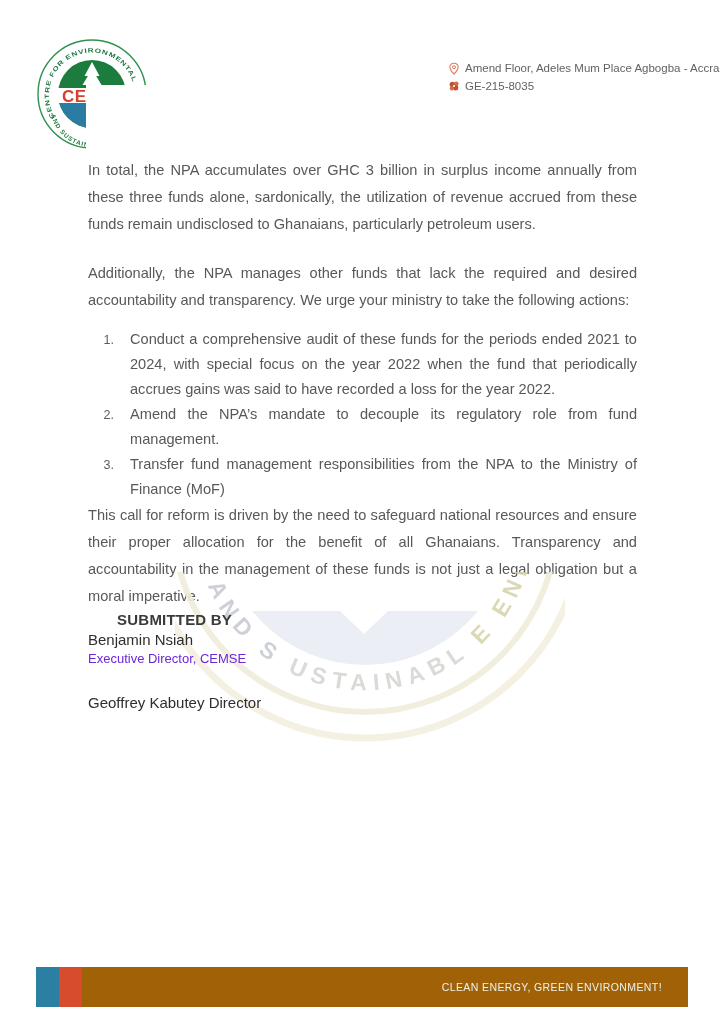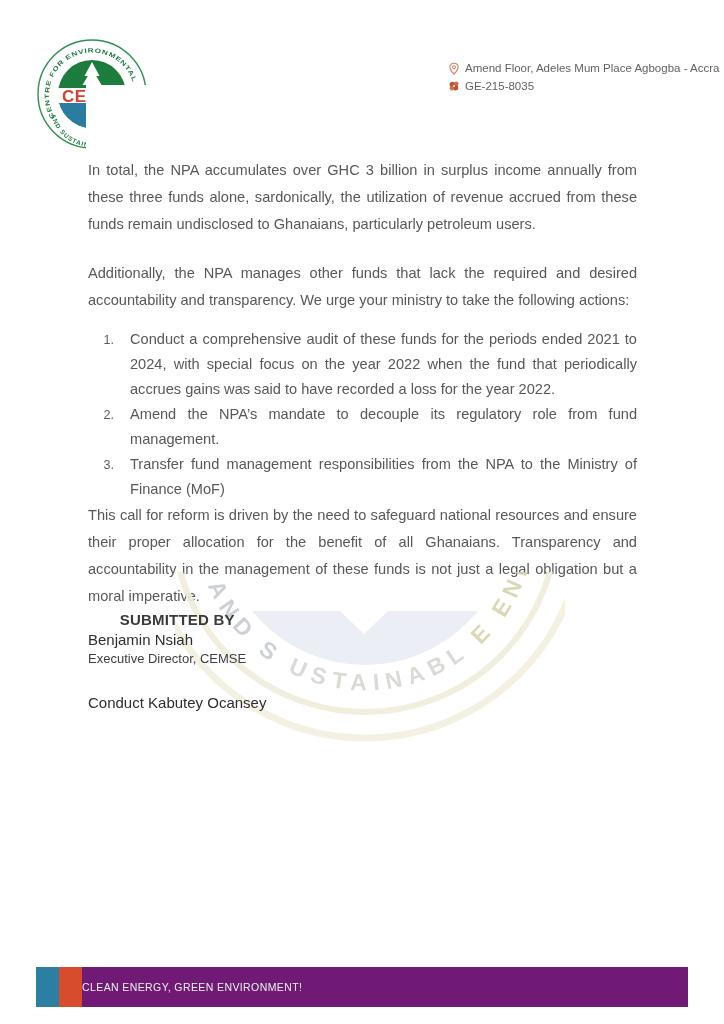--- a/index.html
+++ b/index.html
@@ -22,31 +22,31 @@
   .content p.tight{margin-bottom:13px;}
   .content ol{list-style:none;margin:2px 0 0 0;padding:0;}
   .content li{position:relative;padding-left:42px;line-height:25px;text-align:justify;margin:0;}
   .content li .num{position:absolute;left:0;top:1px;width:26px;text-align:right;font-size:12.5px;color:#5c5d5f;}
   .content p.closing{margin:0;}
 
   
   .signatures{position:absolute;left:88px;top:610px;color:#333;z-index:2;}
   .sig-heading{font-weight:bold;font-size:15px;line-height:20px;color:#3a3a3a;letter-spacing:.2px;text-align:center;}
   .sig-name{font-weight:normal;font-size:15px;line-height:20px;color:#2e2e2e;}
-  .sig-title{font-size:13px;line-height:17px;color:#404040;}
+  .sig-title{font-size:13px;line-height:17px;color:#6d28d9;}
   .sig-gap{height:26px;}
 
   
   .watermark{position:absolute;left:175px;top:572px;width:390px;height:172px;z-index:1;pointer-events:none;}
 
   
   .footer-bar{position:absolute;left:36px;top:967px;width:652px;height:40px;display:flex;z-index:3;}
   .footer-blue{width:23px;background:#2b7fa3;}
   .footer-orange{width:23px;background:#d84c2e;}
-  .footer-green{flex:1;background:#701a75;display:flex;align-items:center;justify-content:flex-start;padding-right:26px;}
+  .footer-green{flex:1;background:#a16207;display:flex;align-items:center;justify-content:flex-end;padding-right:26px;}
   .footer-slogan{color:#e9f3ec;font-size:10.5px;letter-spacing:.4px;white-space:nowrap;}
 </style>
 </head>
 <body>
 
 <div class="page">
 
   <div class="logo-wrap">
     <svg width="116" height="116" viewBox="0 0 116 116">
       <defs>
@@ -145,21 +145,21 @@
     </ol>
 
     <p class="closing">This call for reform is driven by the need to safeguard national resources and ensure their proper allocation for the benefit of all Ghanaians. Transparency and accountability in the management of these funds is not just a legal obligation but a moral imperative.</p>
   </div>
 
   <div class="signatures">
     <div class="sig-heading">SUBMITTED BY</div>
     <div class="sig-name">Benjamin Nsiah</div>
     <div class="sig-title">Executive Director, CEMSE</div>
     <div class="sig-gap"></div>
-    <div class="sig-name">Conduct Kabutey Ocansey</div>
+    <div class="sig-name">Geoffrey Kabutey Director</div>
   </div>
 
   <div class="footer-bar">
     <div class="footer-blue"></div>
     <div class="footer-orange"></div>
     <div class="footer-green">
       <span class="footer-slogan">CLEAN ENERGY, GREEN ENVIRONMENT!</span>
     </div>
   </div>
 

